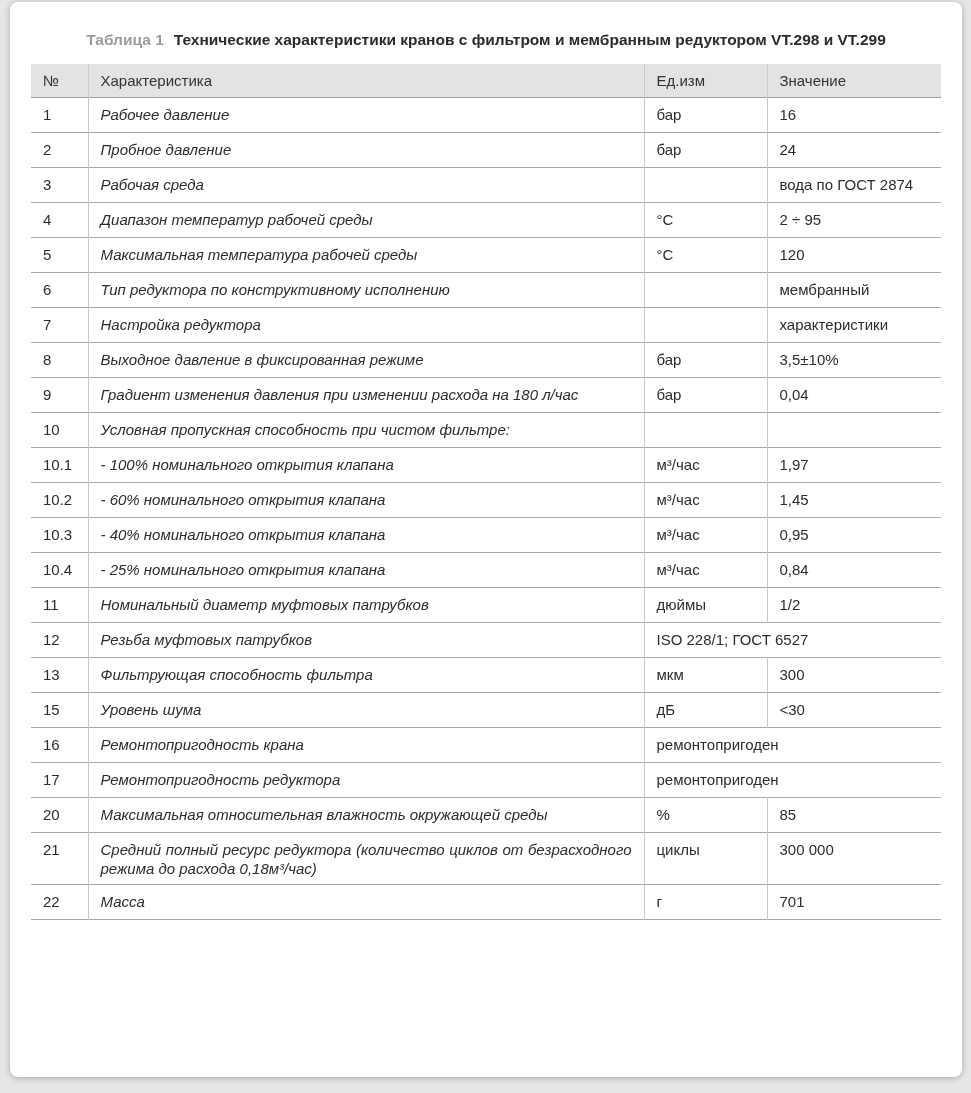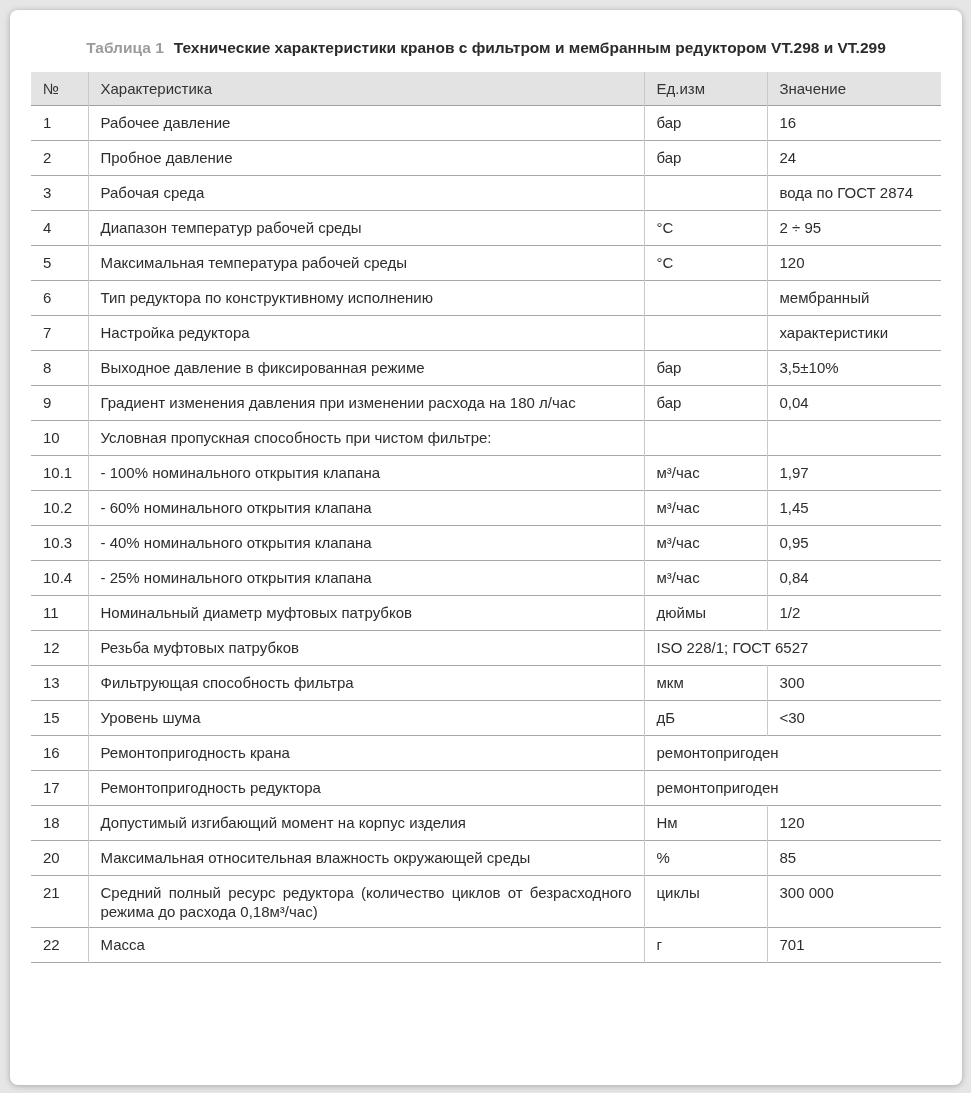--- a/index.html
+++ b/index.html
@@ -5,21 +5,21 @@
   * { margin: 0; padding: 0; box-sizing: border-box; }
   html, body {
     width: 971px; height: 1093px;
     background: #e6e6e6;
     font-family: "Liberation Sans", sans-serif;
     color: #2d2d2d;
     overflow: hidden;
   }
   .card {
     position: absolute;
-    left: 10px; top: 10px;
+    left: 10px; top: 2px;
     width: 952px; height: 1075px;
     background: #ffffff;
     border-radius: 8px;
     box-shadow: 0 1px 6px rgba(0,0,0,0.28);
     padding-top: 28px;
   }
   .caption {
     width: 910px;
     margin: 0 auto 14px auto;
     text-align: center;
@@ -54,21 +54,21 @@
     padding: 6px 12px;
     vertical-align: middle;
     color: #333333;
   }
   tbody td {
     height: 35px;
     padding: 7px 12px 6px 12px;
     vertical-align: top;
     background: #ffffff;
   }
-  tbody td.name { text-align: justify; }
+  tbody td.name { text-align: justify; font-style: italic; }
   tr { border-bottom: 1px solid #a8a8a8; }
   th + th, td + td { border-left: 1px solid #c9c9c9; }
   thead tr { border-bottom: 1px solid #a0a0a0; }
 </style>
 </head>
 <body>
 
 <div class="card">
   <div class="caption">
     <span class="caption-label">Таблица 1</span><span class="caption-text">Технические характеристики кранов с фильтром и мембранным редуктором VT.298 и VT.299</span>
@@ -201,26 +201,20 @@
           <td class="num">16</td>
           <td class="name">Ремонтопригодность крана</td>
           <td class="merged" colspan="2">ремонтопригоден</td>
         </tr>
         <tr>
           <td class="num">17</td>
           <td class="name">Ремонтопригодность редуктора</td>
           <td class="merged" colspan="2">ремонтопригоден</td>
         </tr>
         <tr>
-          <td class="num">18</td>
-          <td class="name">Допустимый изгибающий момент на корпус изделия</td>
-          <td class="unit">Нм</td>
-          <td class="value">120</td>
-        </tr>
-        <tr>
           <td class="num">20</td>
           <td class="name">Максимальная относительная влажность окружающей среды</td>
           <td class="unit">%</td>
           <td class="value">85</td>
         </tr>
         <tr>
           <td class="num">21</td>
           <td class="name">Средний полный ресурс редуктора (количество циклов от безрас­ходного режима до расхода 0,18м³/час)</td>
           <td class="unit">циклы</td>
           <td class="value">300 000</td>

